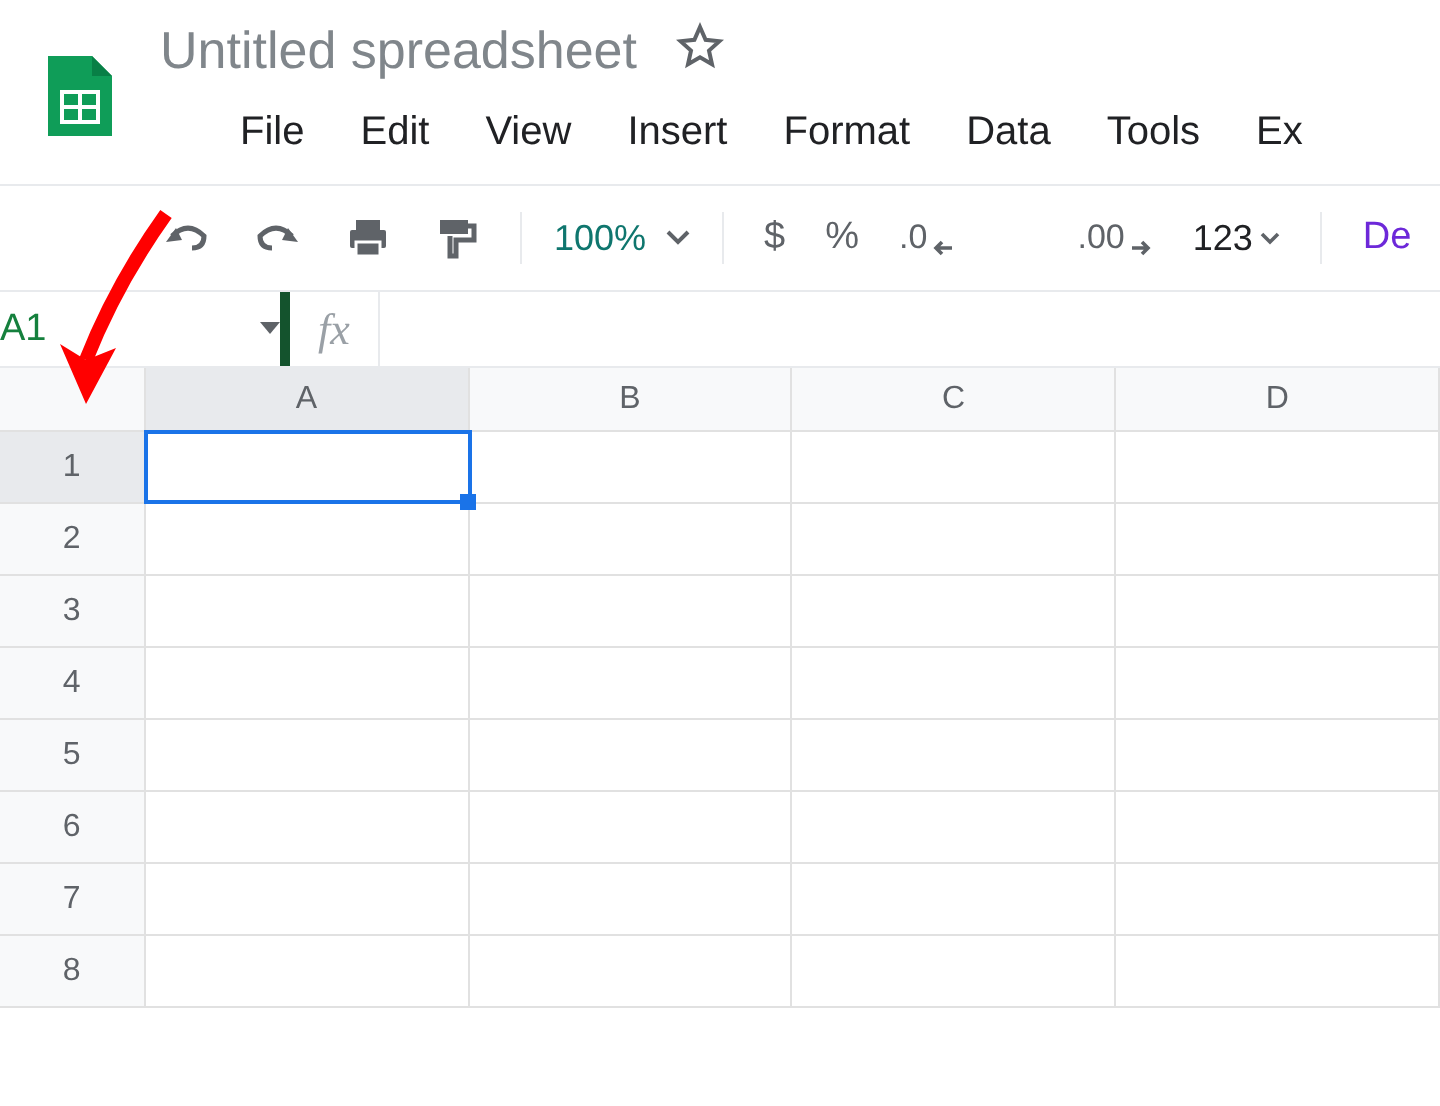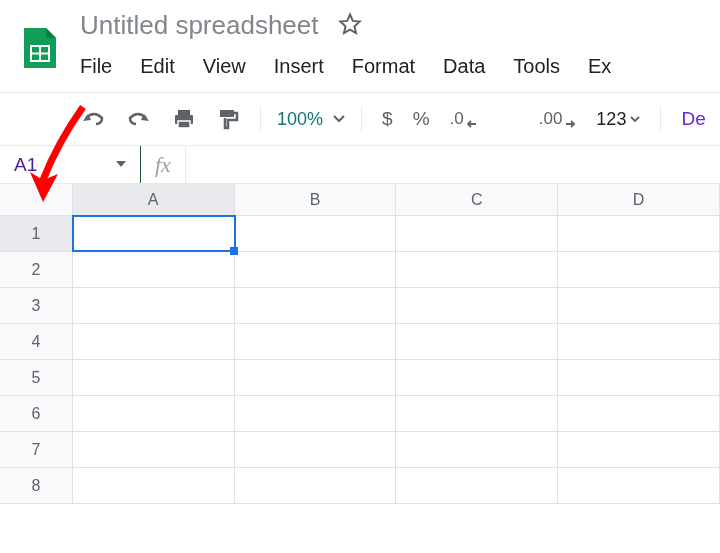--- a/index.html
+++ b/index.html
@@ -5,34 +5,34 @@
   * { box-sizing: border-box; margin: 0; padding: 0; }
   body { font-family: Arial, sans-serif; width: 720px; height: 553px; overflow: hidden; background: #fff; position: relative; }
   
   .header { display: flex; align-items: center; padding: 8px 16px 0 16px; }
   .logo { width: 48px; height: 48px; margin-right: 16px; display: flex; align-items: center; justify-content: center; }
   .logo svg { width: 44px; height: 44px; }
   .title-area { flex: 1; }
   .title-row { display: flex; align-items: center; gap: 20px; padding-top: 2px; }
   .doc-title { font-size: 26px; color: #80868b; font-weight: 400; }
   .star-icon { color: #5f6368; }
-  .menubar { display: flex; gap: 28px; padding: 14px 0 10px 0; }
+  .menubar { display: flex; gap: 28px; padding: 14px 0 10px 0; margin-left: 40px; }
   .menu-item { font-size: 20px; color: #202124; cursor: pointer; }
   
   .toolbar-wrap { border-top: 1px solid #e8eaed; border-bottom: 1px solid #e8eaed; margin-top: 4px; }
   .toolbar { display: flex; align-items: center; padding: 10px 0 10px 70px; gap: 0; }
   .tb-btn { display: flex; align-items: center; justify-content: center; color: #5f6368; cursor: pointer; padding: 4px 10px; }
   .tb-sep { width: 1px; height: 26px; background: #e8eaed; margin: 0 10px; }
   .zoom { display: flex; align-items: center; gap: 10px; color: #0f766e; font-size: 18px; padding: 0 6px; }
   .tb-text { color: #5f6368; font-size: 19px; padding: 0 10px; }
   .tb-item { display: flex; align-items: center; padding: 0 10px; color: #5f6368; }
   
   .formula-row { display: flex; align-items: center; border-bottom: 1px solid #e8eaed; height: 38px; }
-  .name-box { display: flex; align-items: center; justify-content: space-between; width: 140px; padding: 0 14px; font-size: 19px; color: #4c1d95; }
-  .fx-label { font-family: 'Times New Roman', serif; font-style: italic; font-size: 22px; color: #9aa0a6; padding: 0 14px; border-left: 1px solid #14532d; height: 100%; display: flex; align-items: center; }
+  .name-box { display: flex; align-items: center; justify-content: space-between; width: 140px; padding: 0 0; font-size: 19px; color: #15803d; }
+  .fx-label { font-family: 'Times New Roman', serif; font-style: italic; font-size: 22px; color: #9aa0a6; padding: 0 14px; border-left: 5px solid #14532d; height: 100%; display: flex; align-items: center; }
   .fx-input { flex: 1; border: none; outline: none; font-size: 18px; padding: 0 8px; border-left: 1px solid #e8eaed; height: 100%; }
   
   .grid { position: relative; }
   .col-headers { display: flex; background: #f8f9fa; border-bottom: 1px solid #e1e1e1; height: 32px; }
   .corner { width: 80px; border-right: 1px solid #e1e1e1; }
   .col-h { width: 178px; border-right: 1px solid #e1e1e1; display: flex; align-items: center; justify-content: center; font-size: 16px; color: #5f6368; }
   .col-h.selected { background: #e8eaed; }
   .rows { }
   .g-row { display: flex; height: 36px; border-bottom: 1px solid #e1e1e1; }
   .row-h { width: 80px; background: #f8f9fa; border-right: 1px solid #e1e1e1; display: flex; align-items: center; justify-content: center; font-size: 16px; color: #5f6368; }

